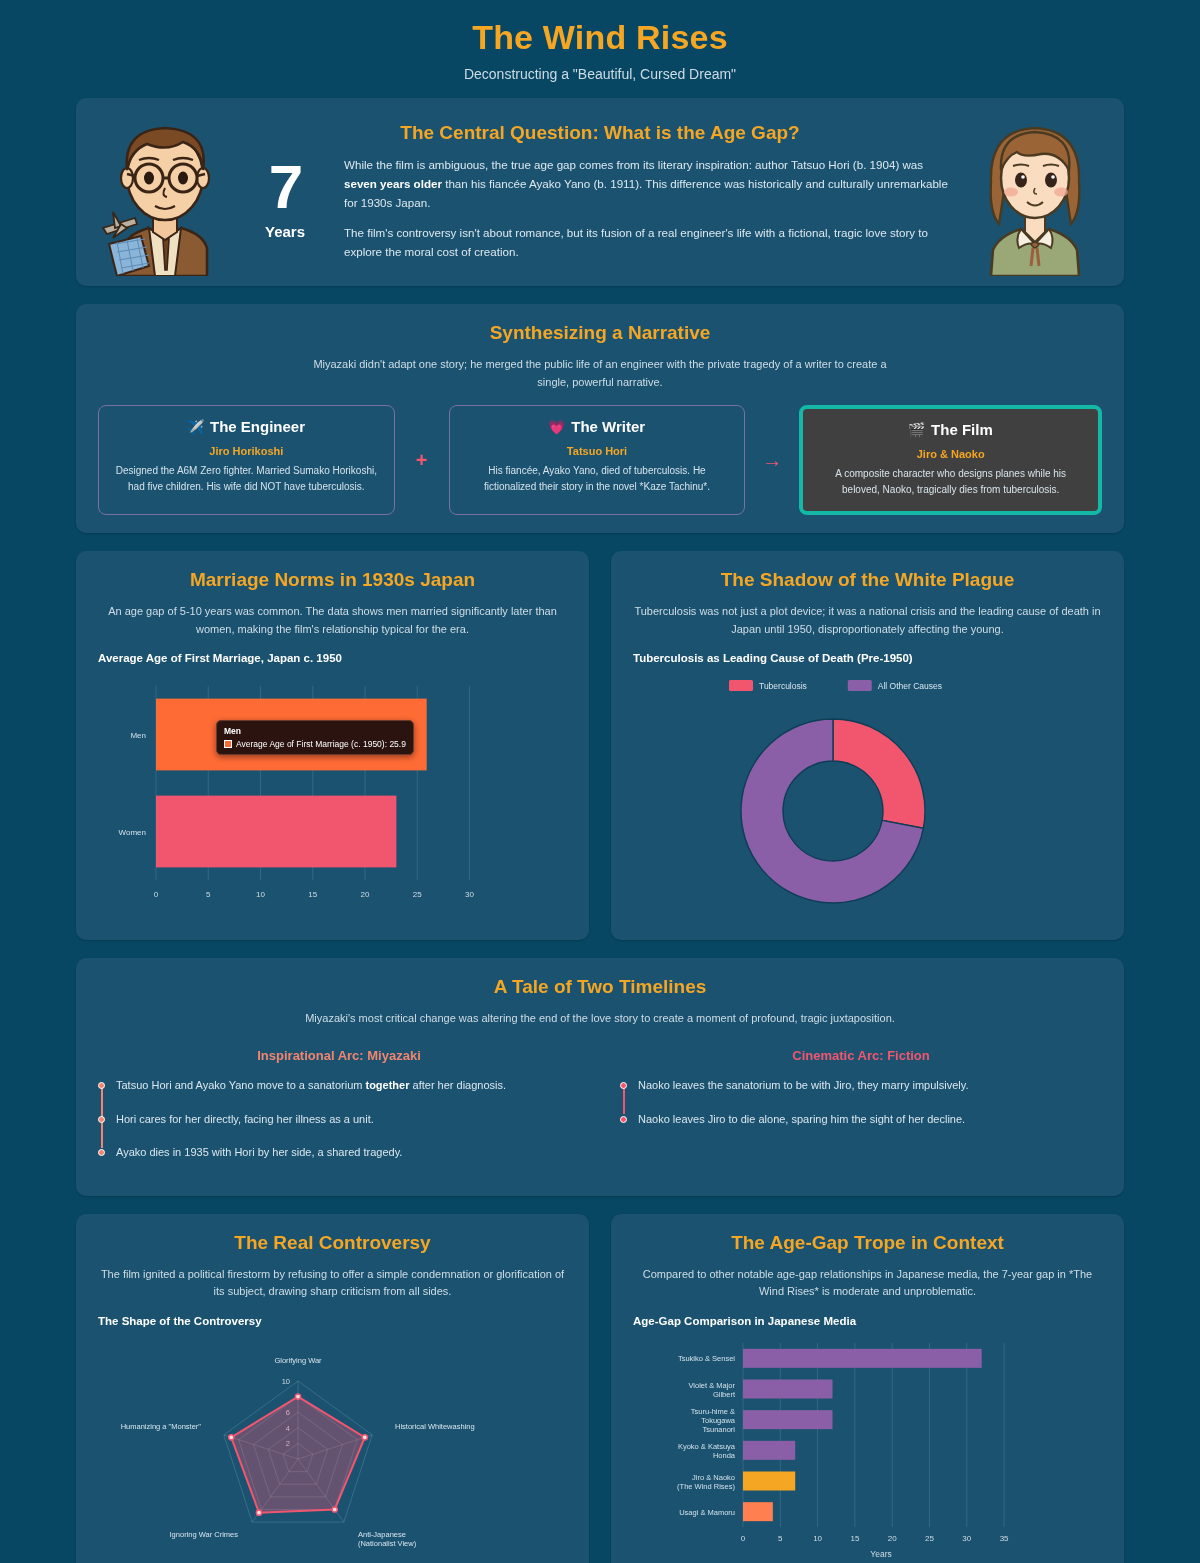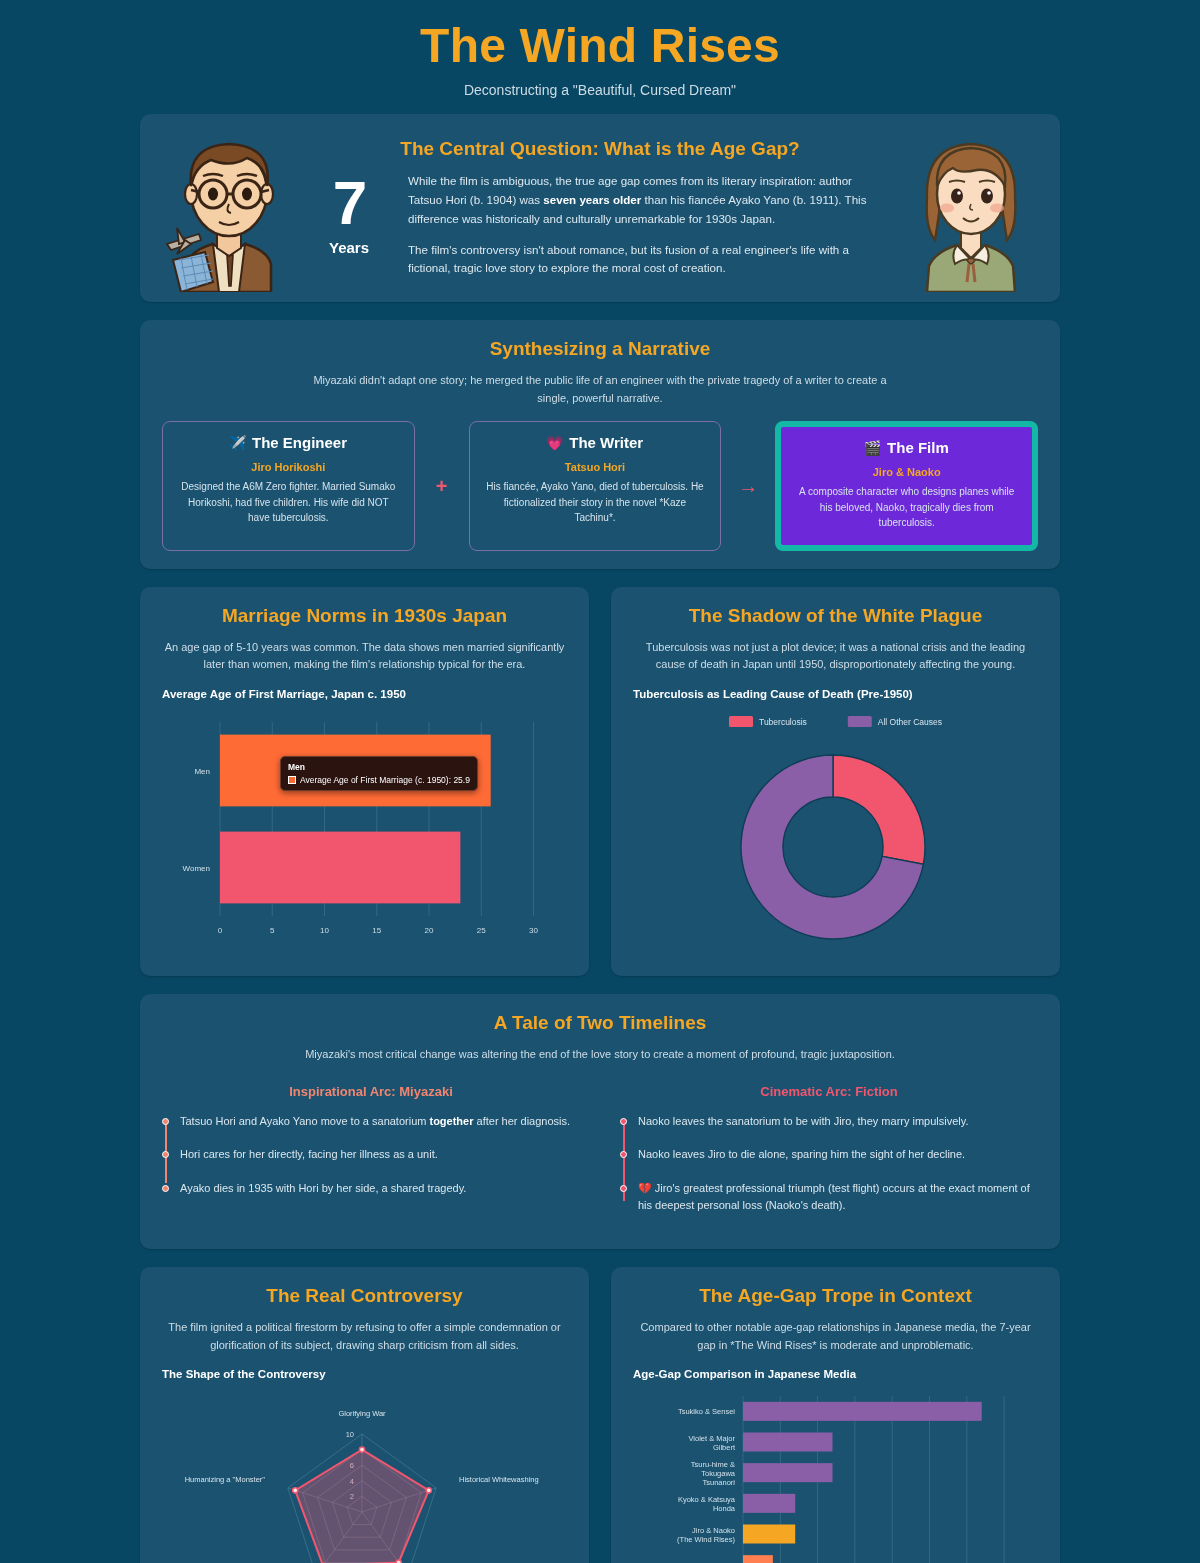--- a/index.html
+++ b/index.html
@@ -9,27 +9,27 @@
     font-family: "Liberation Sans", sans-serif;
     color: #e8eef2;
   }
   body { width: 1200px; min-height: 1563px; position: relative; overflow-x: hidden; }
 
   .page { width: 1200px; padding: 0 0 0 0; }
 
   
   .hdr { text-align: center; padding: 18px 0 16px; }
   .hdr h1 {
-    font-size: 48px; font-weight: bold; color: #F5A623; letter-spacing: .2px;
+    font-size: 34px; font-weight: bold; color: #F5A623; letter-spacing: .2px;
     line-height: 1.15;
   }
   .hdr .sub { font-size: 14px; color: #cddbe4; margin-top: 9px; }
 
   
-  .wrap { width: 920px; margin: 0 auto; }
+  .wrap { width: 1048px; margin: 0 auto; }
   .card {
     background: #1a5270;
     border-radius: 10px;
     padding: 18px 22px;
     box-shadow: 0 1px 2px rgba(0,0,0,.18);
   }
   .card-title {
     color: #F5A623; font-size: 19px; font-weight: bold; text-align: center;
     margin-bottom: 12px;
   }
@@ -56,21 +56,21 @@
   .hero-text p + p { margin-top: 12px; }
   .hero-text b { color: #ffffff; font-weight: bold; }
 
   
   .sect { margin-top: 18px; }
   .narr-row { display: flex; align-items: stretch; gap: 0; margin-top: 14px; }
   .nbox {
     flex: 1 1 0; border: 1px solid #7b6fa8; border-radius: 8px;
     padding: 12px 14px 14px; text-align: center; background: #1a5270;
   }
-  .nbox.film { border: 6px solid #14b8a6; background: #6d28d9; }
+  .nbox.film { border: 4px solid #14b8a6; background: #404040; }
   .nbox .nh { font-size: 15px; font-weight: bold; color: #ffffff; margin-bottom: 10px; }
   .nbox .nh .gi { font-size: 14px; margin-right: 5px; }
   .nbox .nn { font-size: 11px; font-weight: bold; color: #F5A623; margin-bottom: 6px; }
   .nbox .nd { font-size: 10px; line-height: 1.55; color: #d6e3eb; }
   .joiner { flex: 0 0 54px; display: flex; align-items: center; justify-content: center;
             color: #F2566F; font-size: 20px; font-weight: bold; }
 
   
   .two { display: flex; gap: 22px; margin-top: 18px; }
   .two > .card { flex: 1 1 0; }
@@ -348,24 +348,20 @@
           <div class="tl-head fiction">Cinematic Arc: Fiction</div>
           <div class="tl-list fiction">
             <div class="rail"></div>
             <div class="tl-item">
               <span class="dot"></span>
               <span>Naoko leaves the sanatorium to be with Jiro, they marry impulsively.</span>
             </div>
             <div class="tl-item">
               <span class="dot"></span>
               <span>Naoko leaves Jiro to die alone, sparing him the sight of her decline.</span>
-            </div>
-            <div class="tl-item">
-              <span class="dot"></span>
-              <span>💔 Jiro's greatest professional triumph (test flight) occurs at the exact moment of his deepest personal loss (Naoko's death).</span>
             </div>
           </div>
         </div>
       </div>
     </div>
   </div>
 
   <div class="wrap two">
 
     <div class="card">

